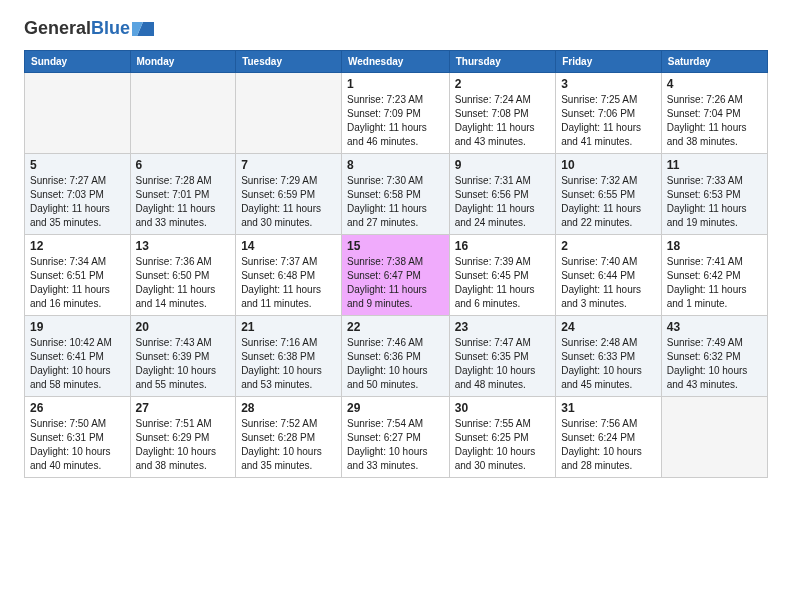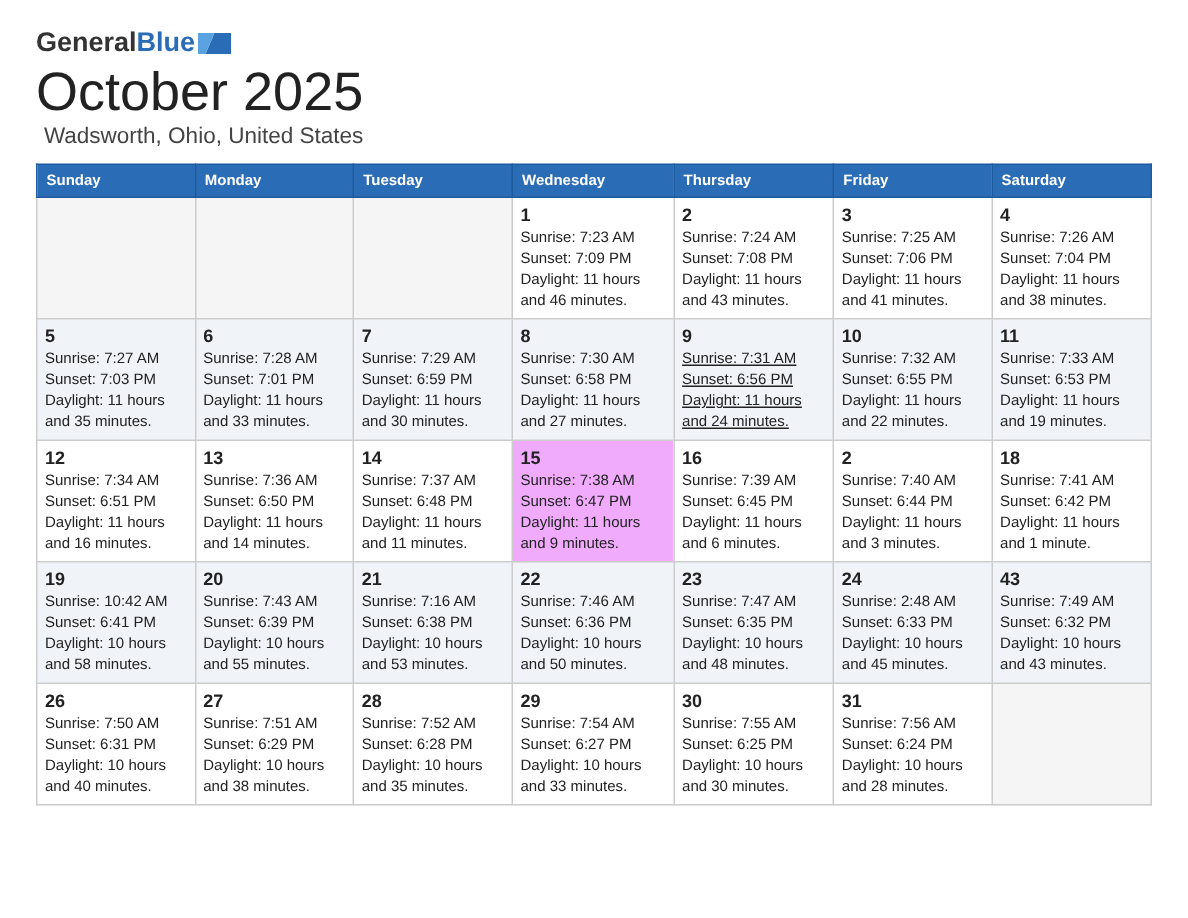--- a/index.html
+++ b/index.html
@@ -105,24 +105,20 @@
         <div style="display:flex;align-items:center;">
           <span class="logo-text">
             <span class="logo-general">General</span><span class="logo-blue">Blue</span>
           </span>
           <svg class="logo-icon" viewBox="0 0 22 22">
             <polygon points="5,18 11,4 22,4 22,18" fill="#2a6cb5"></polygon>
             <polygon points="5,18 11,4 0,4 0,18" fill="#5ba3e0"></polygon>
           </svg>
         </div>
       </div>
-    </div>
-    <div class="title-block">
-      <div class="month-title">October 2025</div>
-      <div class="location">Wadsworth, Ohio, United States</div>
     </div>
   </div>
 
   <table class="calendar">
     <thead>
       <tr>
         <th>Sunday</th>
         <th>Monday</th>
         <th>Tuesday</th>
         <th>Wednesday</th>
@@ -189,21 +185,21 @@
           </td>
           <td style="background: rgb(240, 244, 248);">
             <span class="day-num">8</span>
             <div class="cell-content" style="white-space: pre-line;">Sunrise: 7:30 AM
 Sunset: 6:58 PM
 Daylight: 11 hours
 and 27 minutes.</div>
           </td>
           <td style="background: rgb(240, 244, 248);">
             <span class="day-num">9</span>
-            <div class="cell-content" style="white-space: pre-line; text-decoration: underline;">Sunrise: 7:31 AM
+            <div class="cell-content" style="white-space: pre-line;">Sunrise: 7:31 AM
 Sunset: 6:56 PM
 Daylight: 11 hours
 and 24 minutes.</div>
           </td>
           <td style="background: rgb(240, 244, 248);">
             <span class="day-num">10</span>
             <div class="cell-content" style="white-space: pre-line;">Sunrise: 7:32 AM
 Sunset: 6:55 PM
 Daylight: 11 hours
 and 22 minutes.</div>

